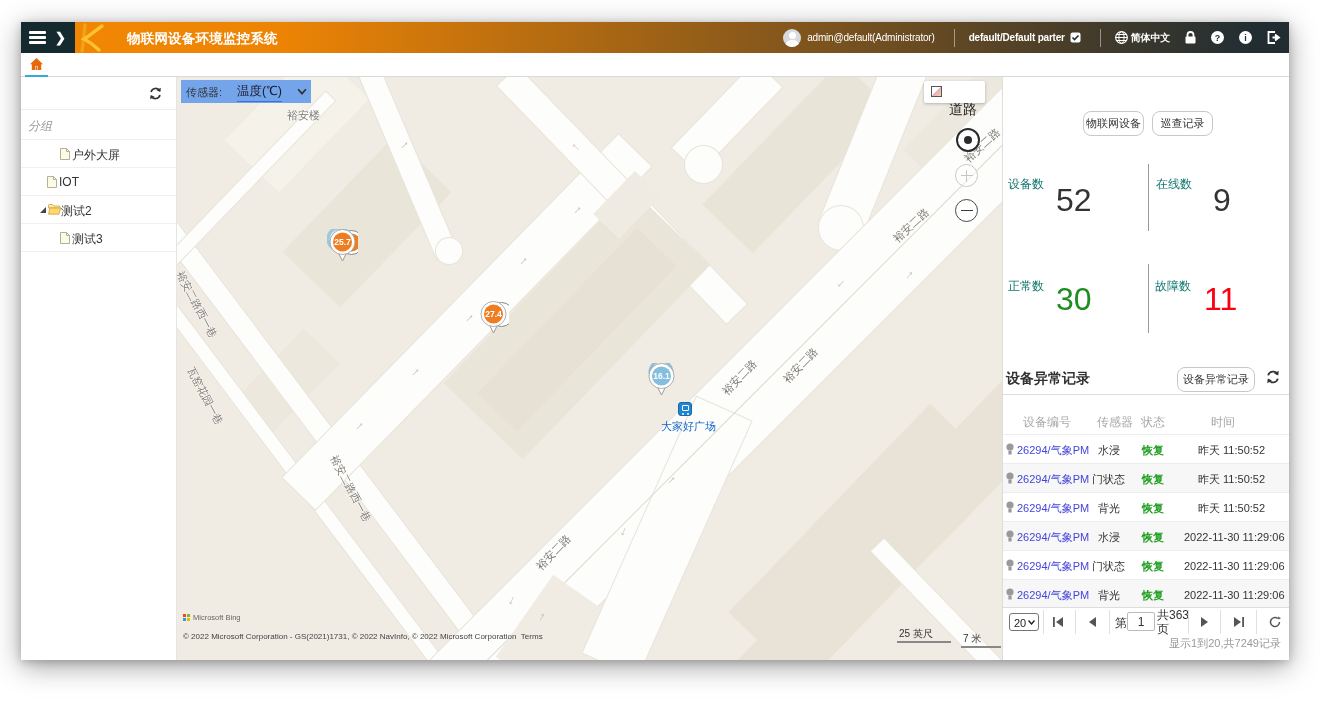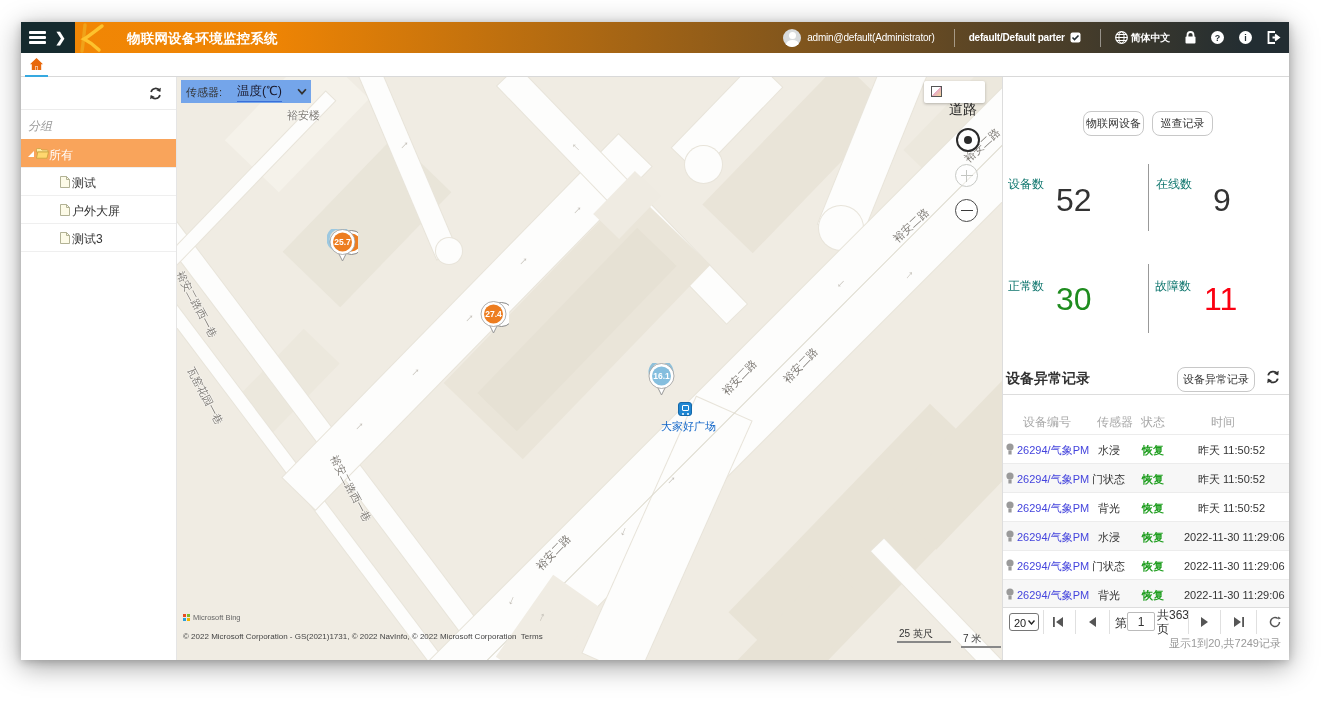--- a/index.html
+++ b/index.html
@@ -123,41 +123,41 @@
     <div class="side-refresh">
         <svg style="position:absolute;right:14px;top:10px;" width="13" height="13" viewBox="0 0 14 14">
           <path d="M2.2 5.4 A5.1 5.1 0 0 1 11.6 4.2" stroke="#333" stroke-width="1.8" fill="none"></path>
           <path d="M12.8 0.8 L12.2 5.4 L8.0 3.4 Z" fill="#333"></path>
           <path d="M11.8 8.6 A5.1 5.1 0 0 1 2.4 9.8" stroke="#333" stroke-width="1.8" fill="none"></path>
           <path d="M1.2 13.2 L1.8 8.6 L6.0 10.6 Z" fill="#333"></path>
         </svg>
       </div>
     <div class="grp-label">分组</div>
     <div class="tree">
-      <div class="trow sel">
-          <div class="tri" style="left:7px;"></div>
-          <svg class="fic" style="left:15px;" width="13" height="11" viewBox="0 0 13 11">
-            <path d="M0.5 1.5 a1 1 0 0 1 1-1 H4.5 L6 2 H11 a1 1 0 0 1 1 1 V4 H0.5 Z" fill="#ffe9a2" stroke="#c9a23d" stroke-width="0.8"></path>
-            <path d="M1.8 4 H12.5 L11 10.2 H0.5 Z" fill="#ffd76e" stroke="#c9a23d" stroke-width="0.8"></path>
-          </svg>
-          <span class="txt" style="left:28px;">所有</span>
-        </div>
       <div class="trow">
           <svg class="fic" style="left:39px;" width="10" height="12" viewBox="0 0 10 12">
             <path d="M0.5 0.5 H6.5 L9.5 3.5 V11.5 H0.5 Z" fill="#fdfbe8" stroke="#a9a98a" stroke-width="0.9"></path>
             <path d="M6.5 0.5 V3.5 H9.5" fill="none" stroke="#a9a98a" stroke-width="0.9"></path>
           </svg>
-          <span class="txt" style="left:51px;">测试</span>
+          <span class="txt" style="left:51px;">户外大屏</span>
         </div>
       <div class="trow">
-          <svg class="fic" style="left:39px;" width="10" height="12" viewBox="0 0 10 12">
+          <svg class="fic" style="left:26px;" width="10" height="12" viewBox="0 0 10 12">
             <path d="M0.5 0.5 H6.5 L9.5 3.5 V11.5 H0.5 Z" fill="#fdfbe8" stroke="#a9a98a" stroke-width="0.9"></path>
             <path d="M6.5 0.5 V3.5 H9.5" fill="none" stroke="#a9a98a" stroke-width="0.9"></path>
           </svg>
-          <span class="txt" style="left:51px;">户外大屏</span>
+          <span class="txt" style="left:38px;">IOT</span>
+        </div>
+      <div class="trow">
+          <div class="tri" style="left:19px;"></div>
+          <svg class="fic" style="left:27px;" width="13" height="11" viewBox="0 0 13 11">
+            <path d="M0.5 1.5 a1 1 0 0 1 1-1 H4.5 L6 2 H11 a1 1 0 0 1 1 1 V4 H0.5 Z" fill="#ffe9a2" stroke="#c9a23d" stroke-width="0.8"></path>
+            <path d="M1.8 4 H12.5 L11 10.2 H0.5 Z" fill="#ffd76e" stroke="#c9a23d" stroke-width="0.8"></path>
+          </svg>
+          <span class="txt" style="left:40px;">测试2</span>
         </div>
       <div class="trow">
           <svg class="fic" style="left:39px;" width="10" height="12" viewBox="0 0 10 12">
             <path d="M0.5 0.5 H6.5 L9.5 3.5 V11.5 H0.5 Z" fill="#fdfbe8" stroke="#a9a98a" stroke-width="0.9"></path>
             <path d="M6.5 0.5 V3.5 H9.5" fill="none" stroke="#a9a98a" stroke-width="0.9"></path>
           </svg>
           <span class="txt" style="left:51px;">测试3</span>
         </div>
       <div class="trow" style="height:0;"></div>
     </div>

